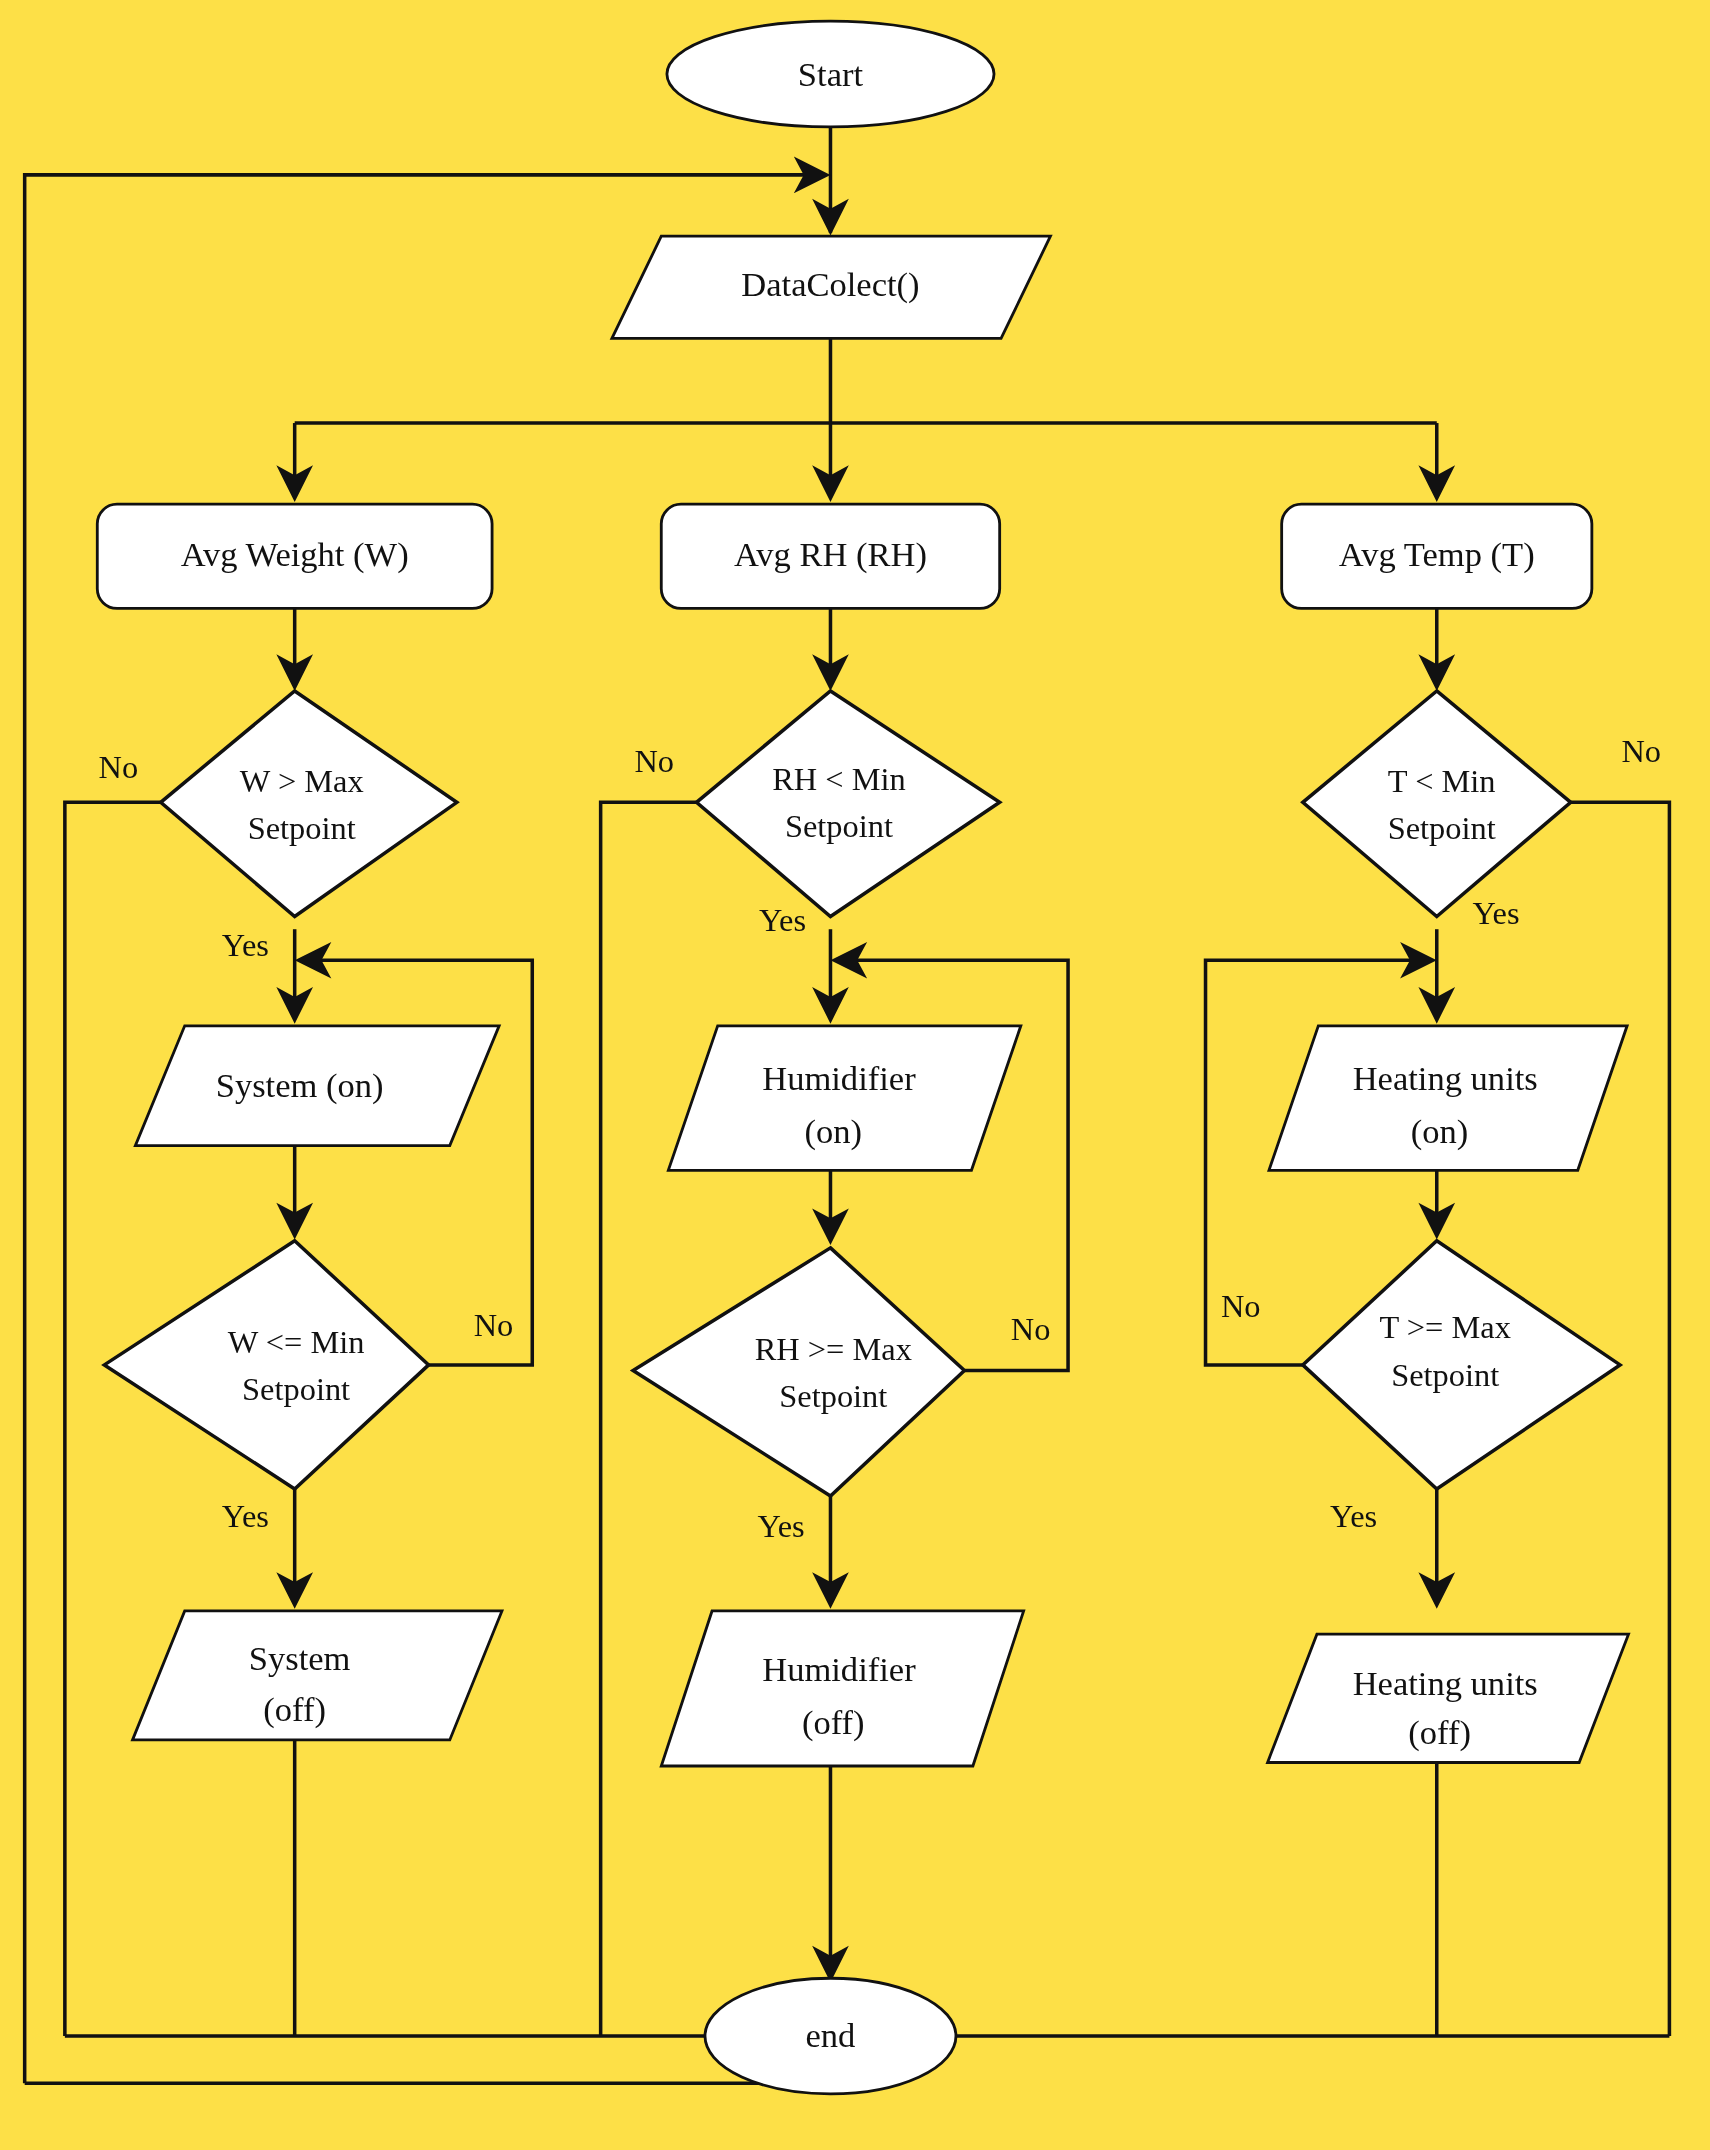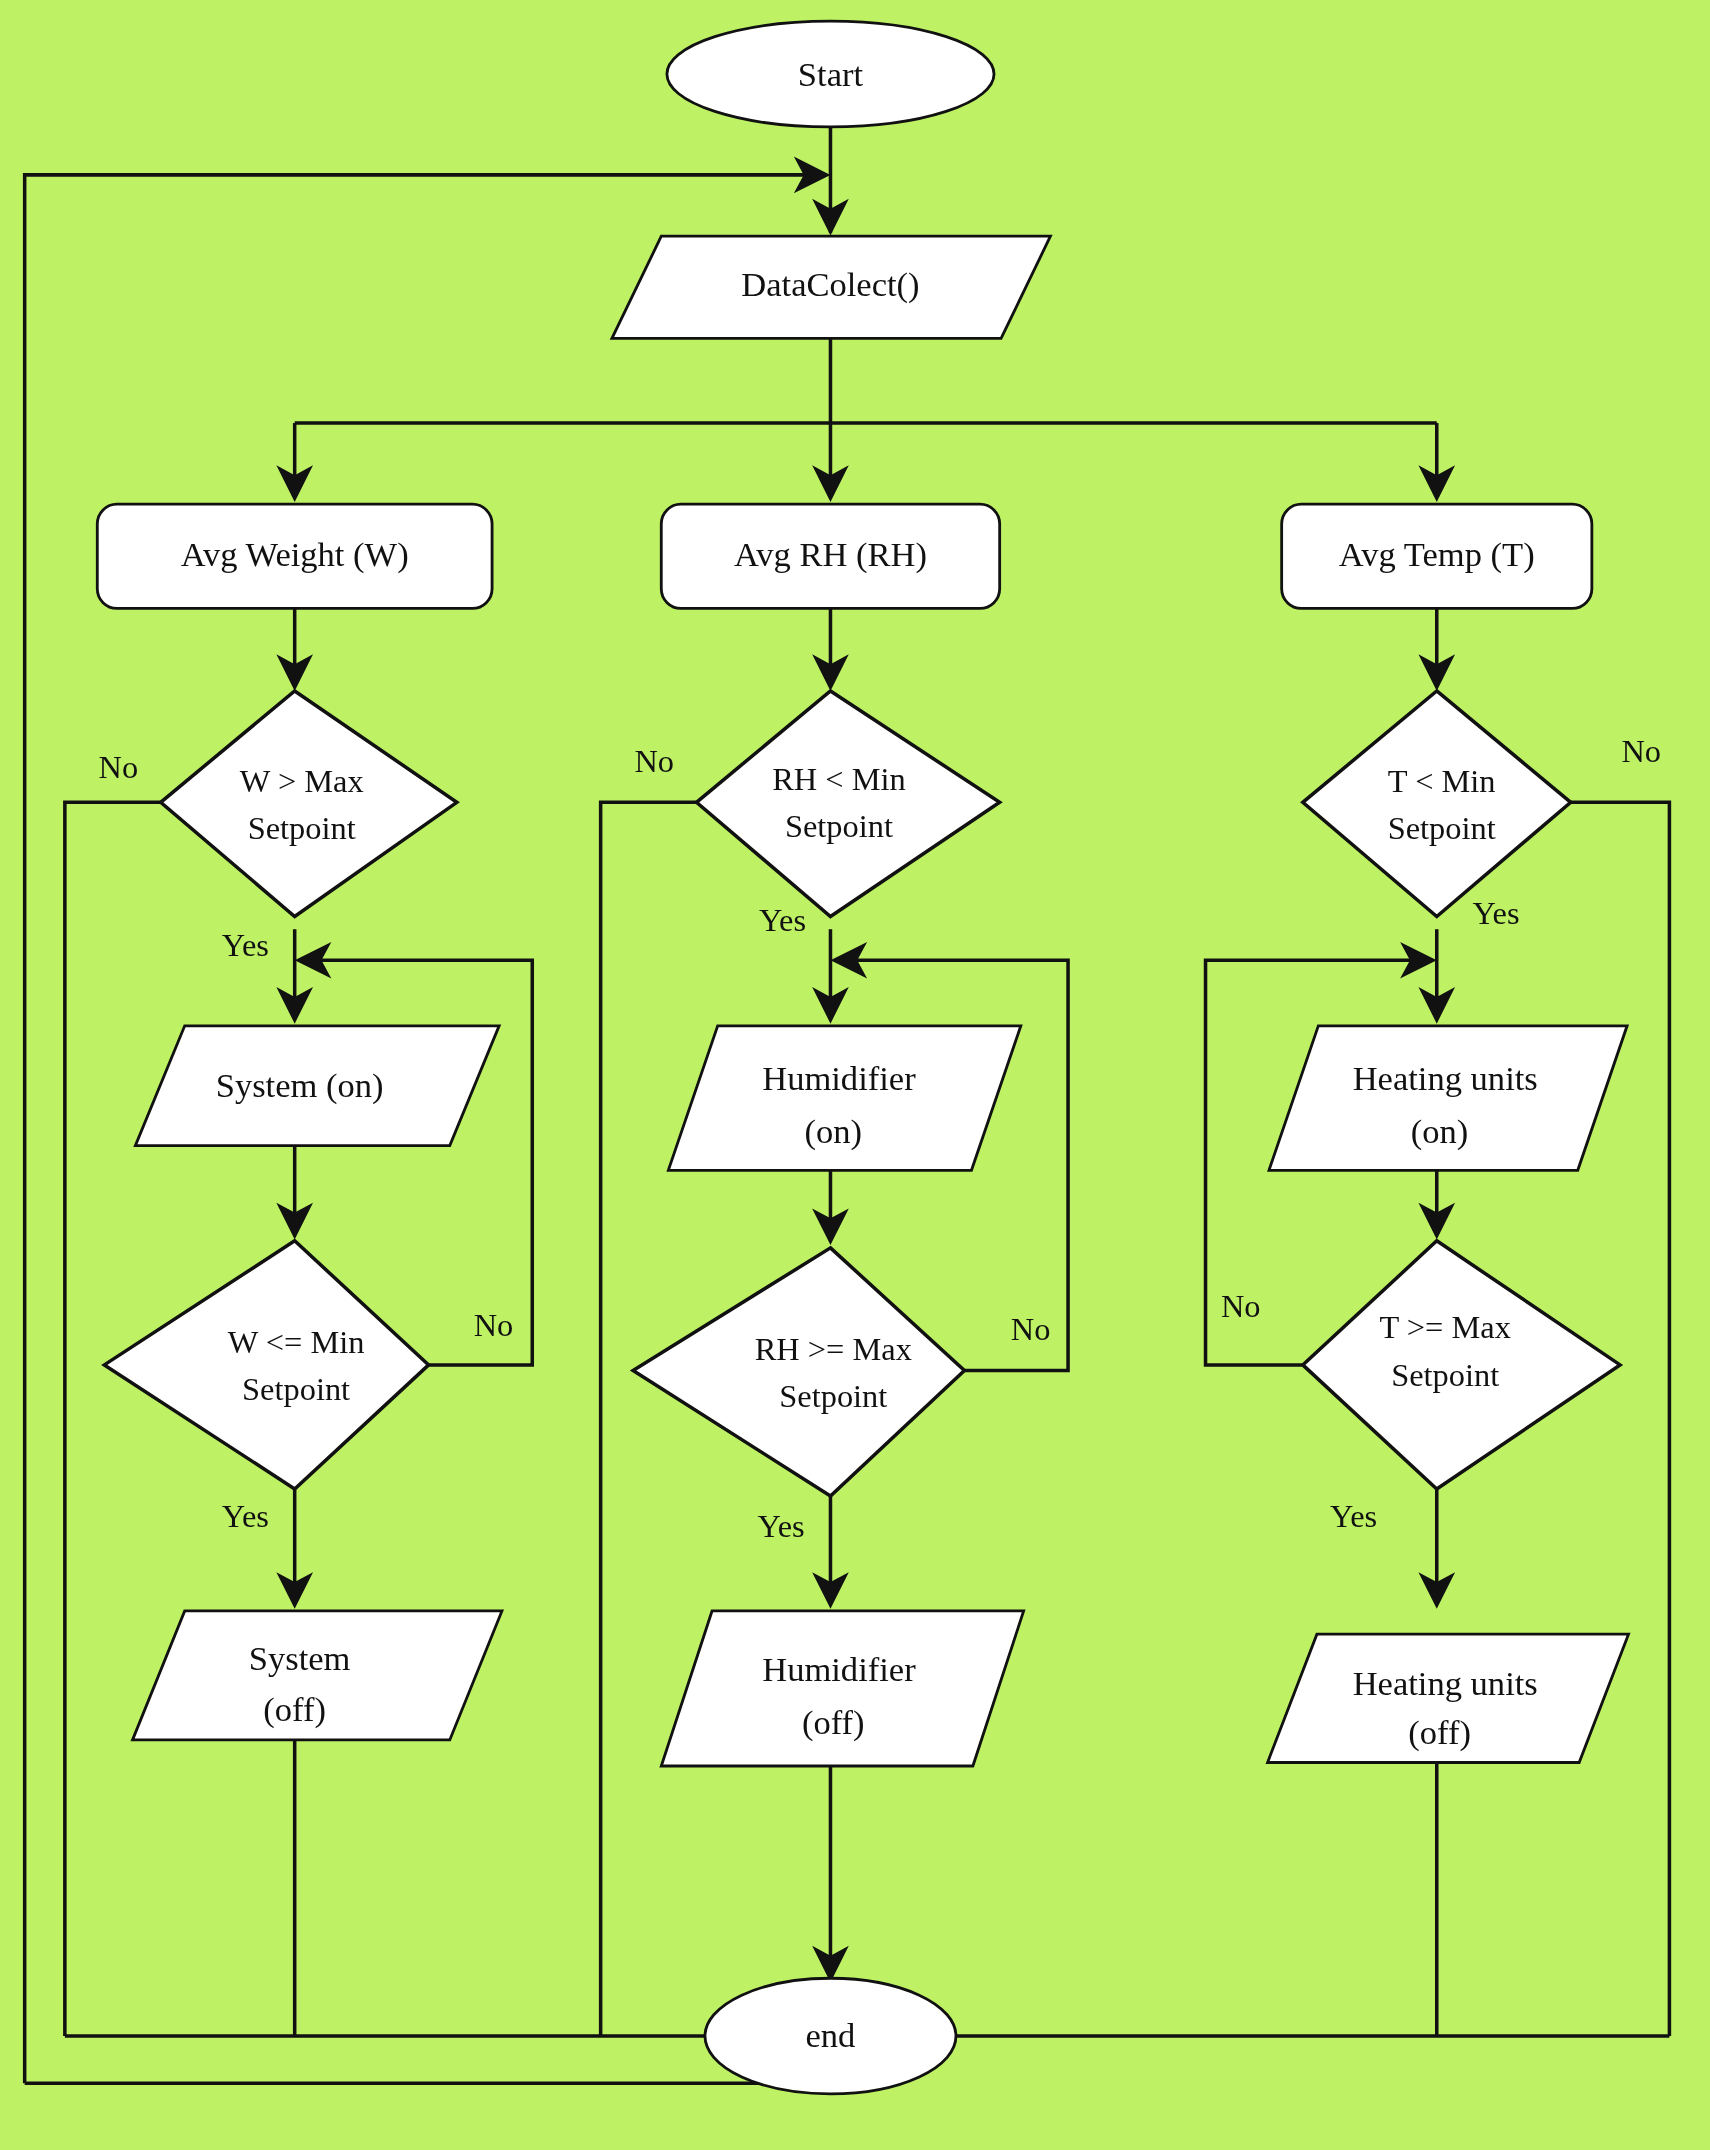--- a/index.html
+++ b/index.html
@@ -7,21 +7,21 @@
     padding: 0;
     background: #ffffff;
   }
   body {
     font-family: "Liberation Serif", "DejaVu Serif", serif;
   }
   #flowchart-root {
     position: relative;
     width: 1711px;
     height: 2151px;
-    background: #bef264;
+    background: #fde047;
     overflow: hidden;
   }
   svg#flow-svg {
     display: block;
     width: 1711px;
     height: 2151px;
   }
   .shape-outline {
     fill: #ffffff;
     stroke: #111111;

